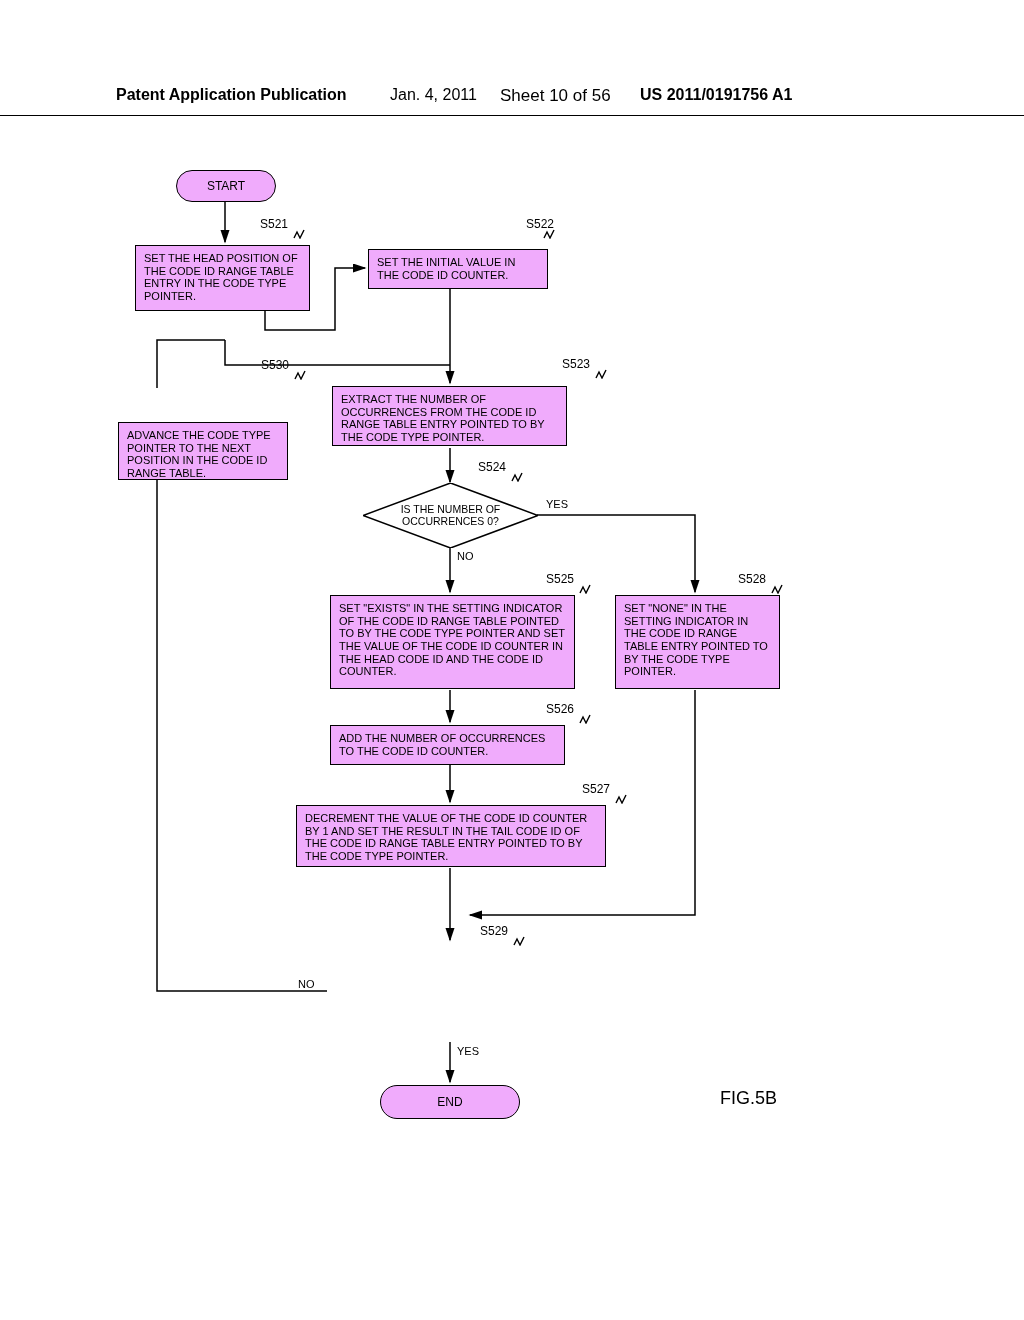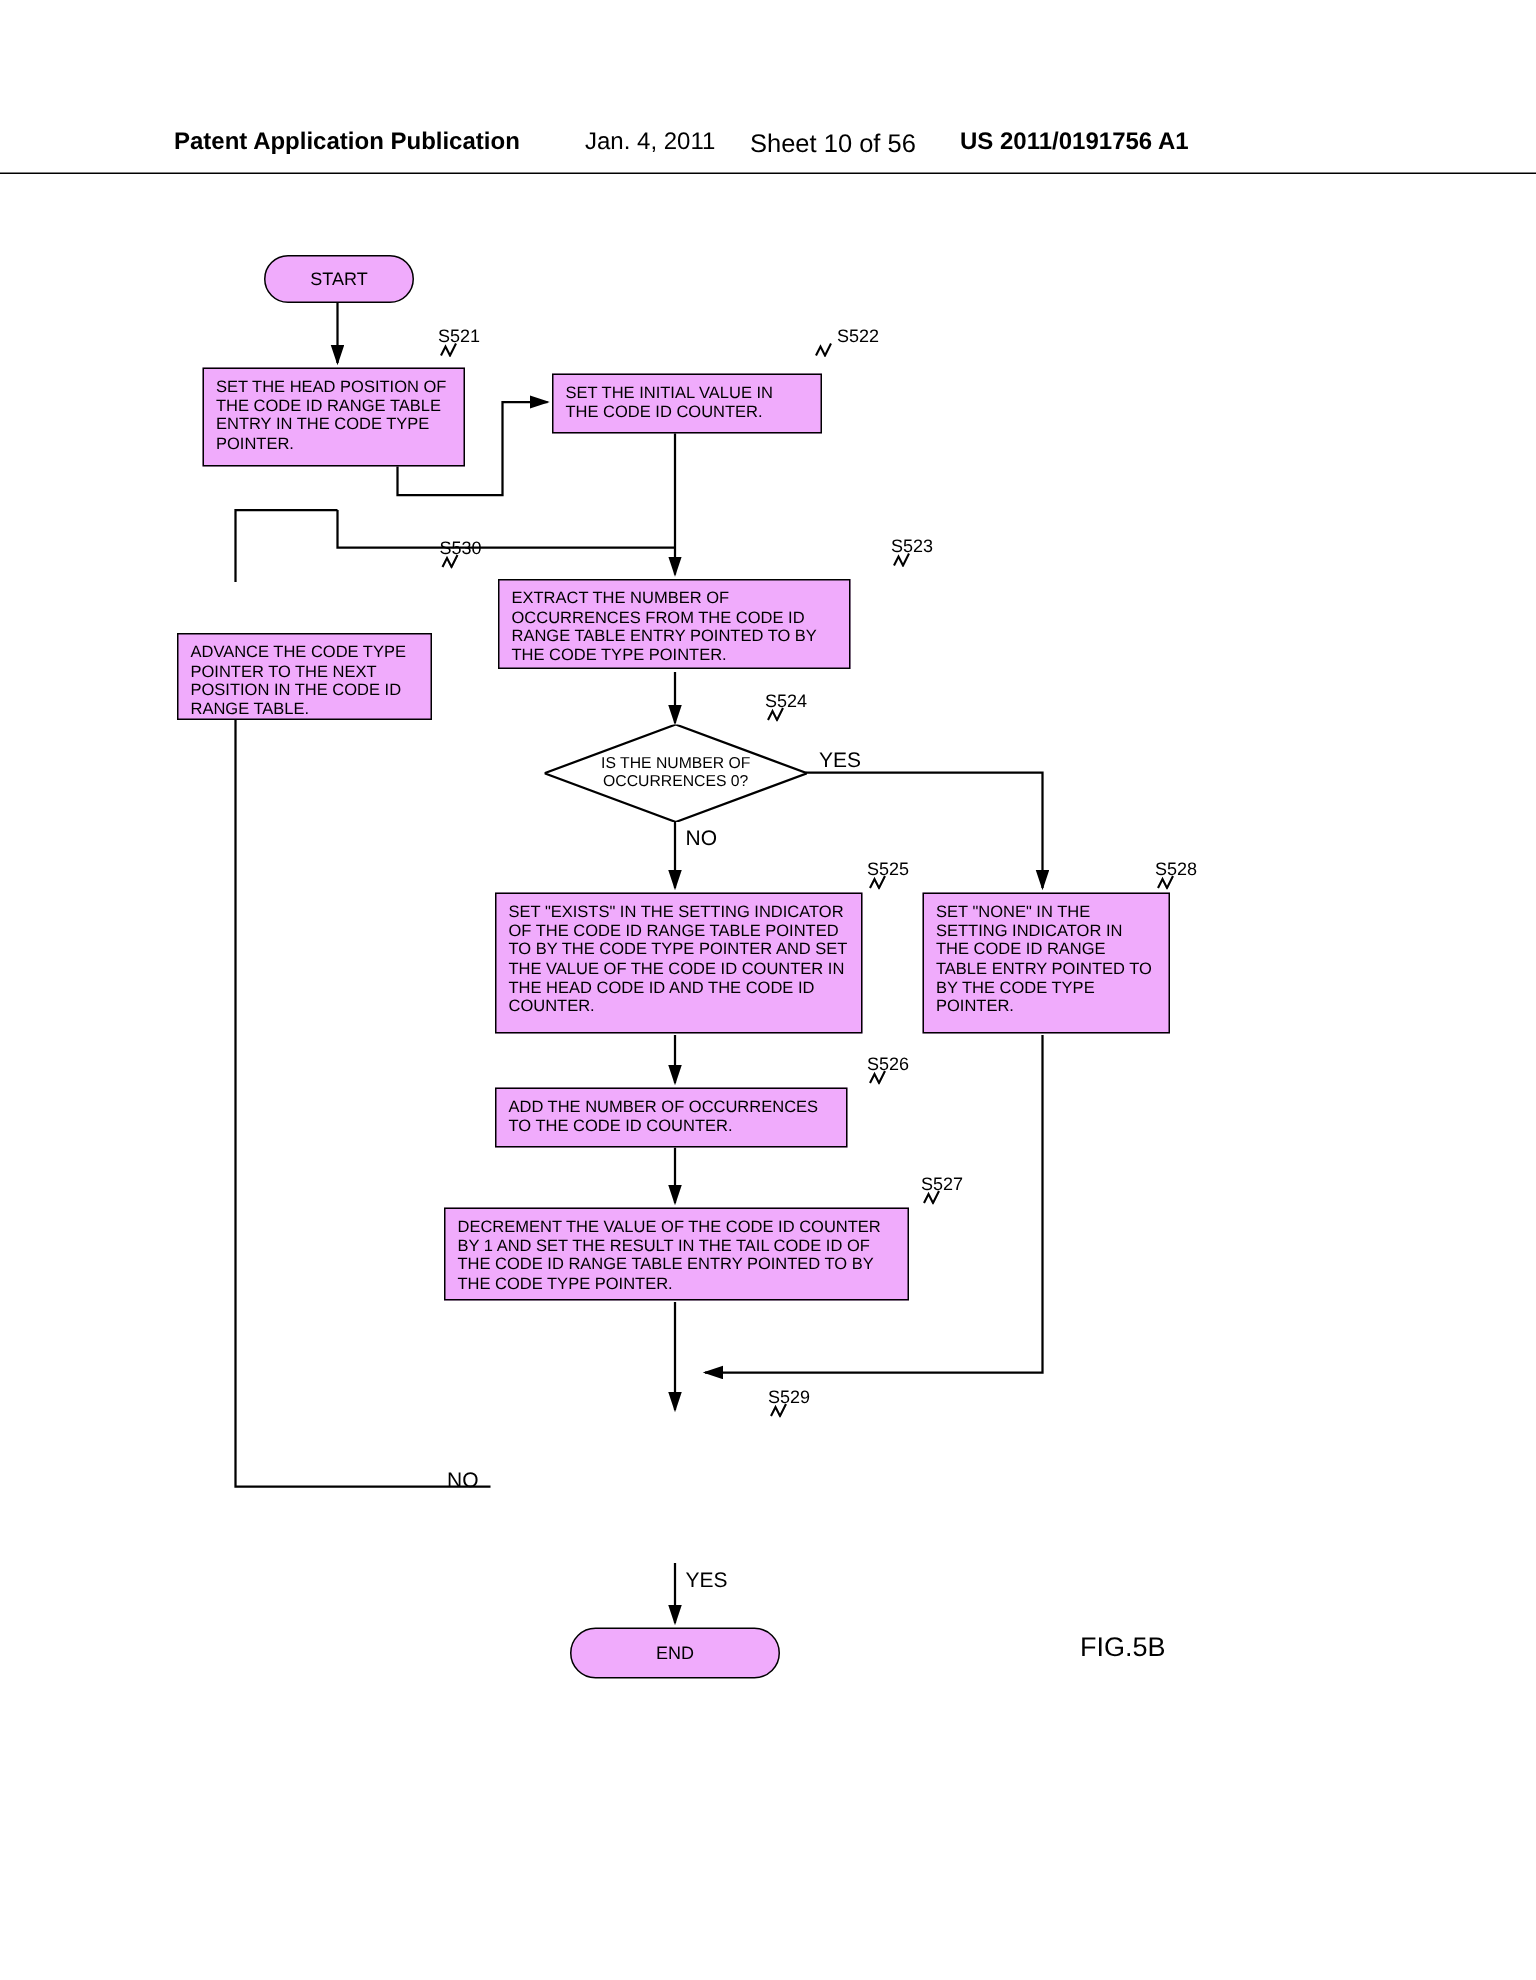--- a/index.html
+++ b/index.html
@@ -52,22 +52,22 @@
     width: 100%;
     height: 100%;
     display: flex;
     align-items: center;
     justify-content: center;
     text-align: center;
     font-size: 10.5px;
     line-height: 1.1;
     padding: 0 12%;
   }
-  .label-step { position: absolute; font-size: 12px; margin-left: 32px; }
-  .label-path { position: absolute; font-size: 14px; }
+  .label-step { position: absolute; font-size: 12px; }
+  .label-path { position: absolute; font-size: 11px; }
   .fig-label  { position: absolute; font-size: 18px; }
   .blip { position: absolute; width: 12px; height: 10px; }
   .blip svg { width: 12px; height: 10px; }
   svg.connector { position: absolute; top: 0; left: 0; width: 1024px; height: 1100px; pointer-events: none; }
 </style>
 </head>
 <body>
 
 <div class="header">
   <div class="pub">Patent Application Publication</div>

